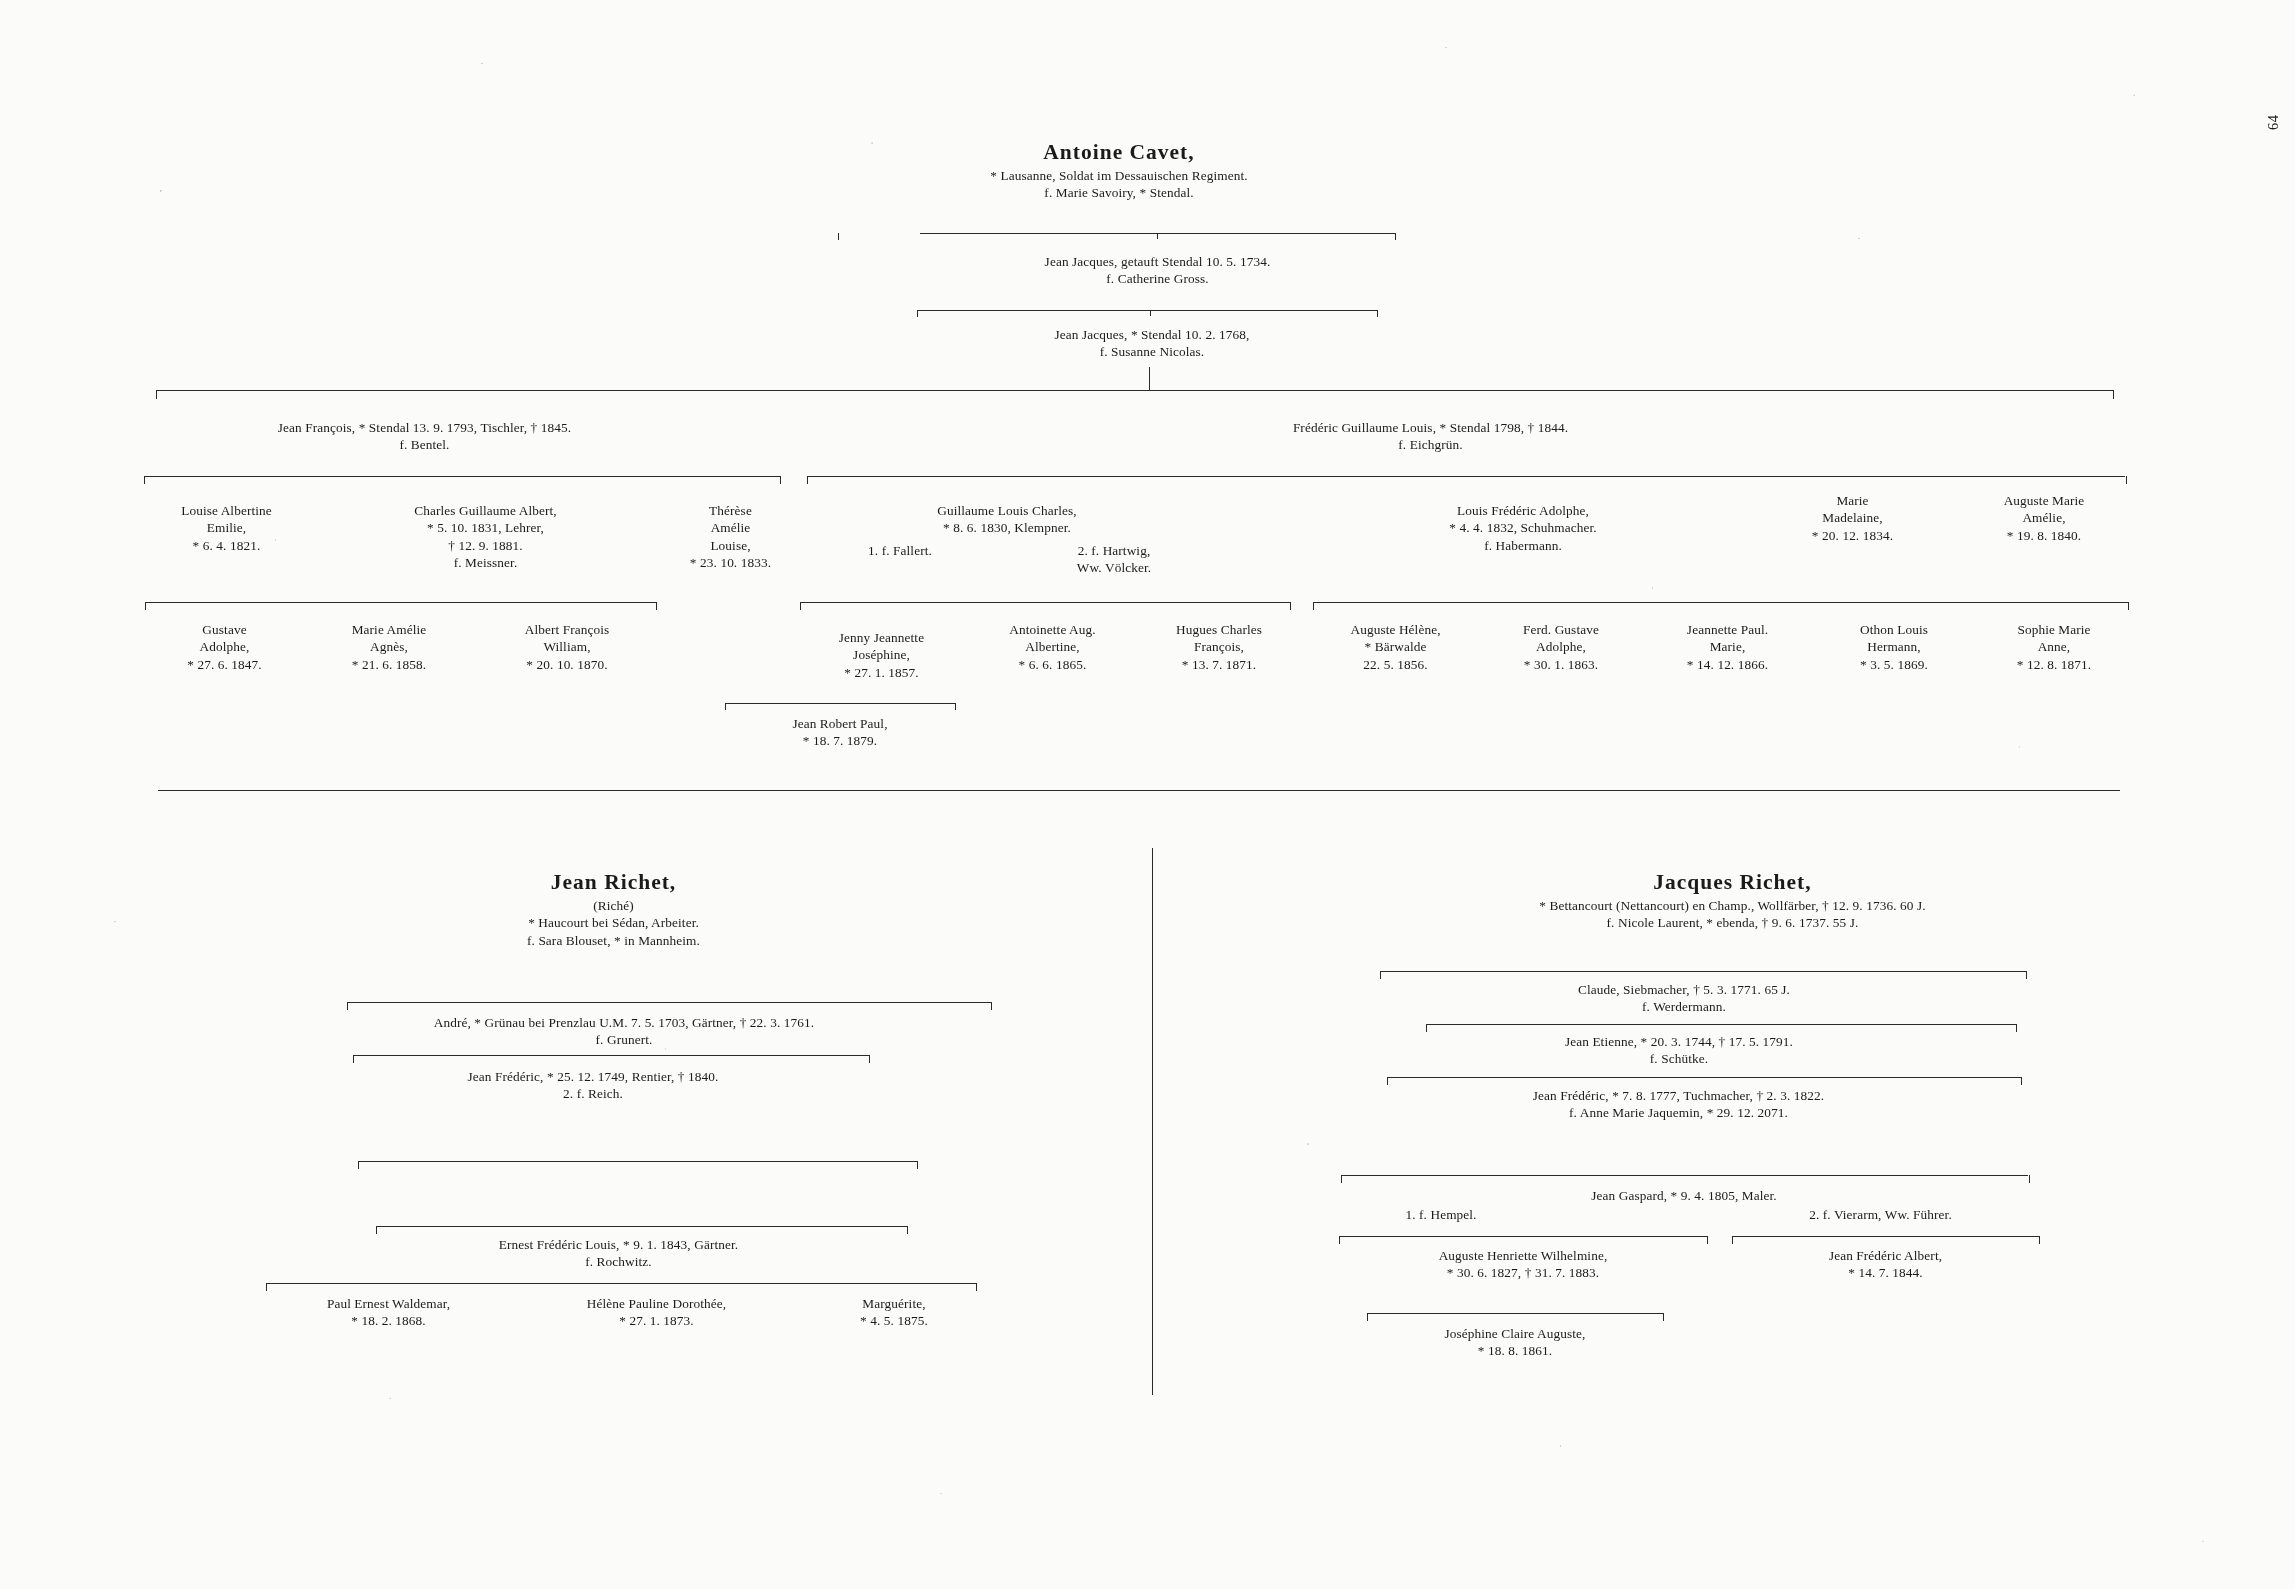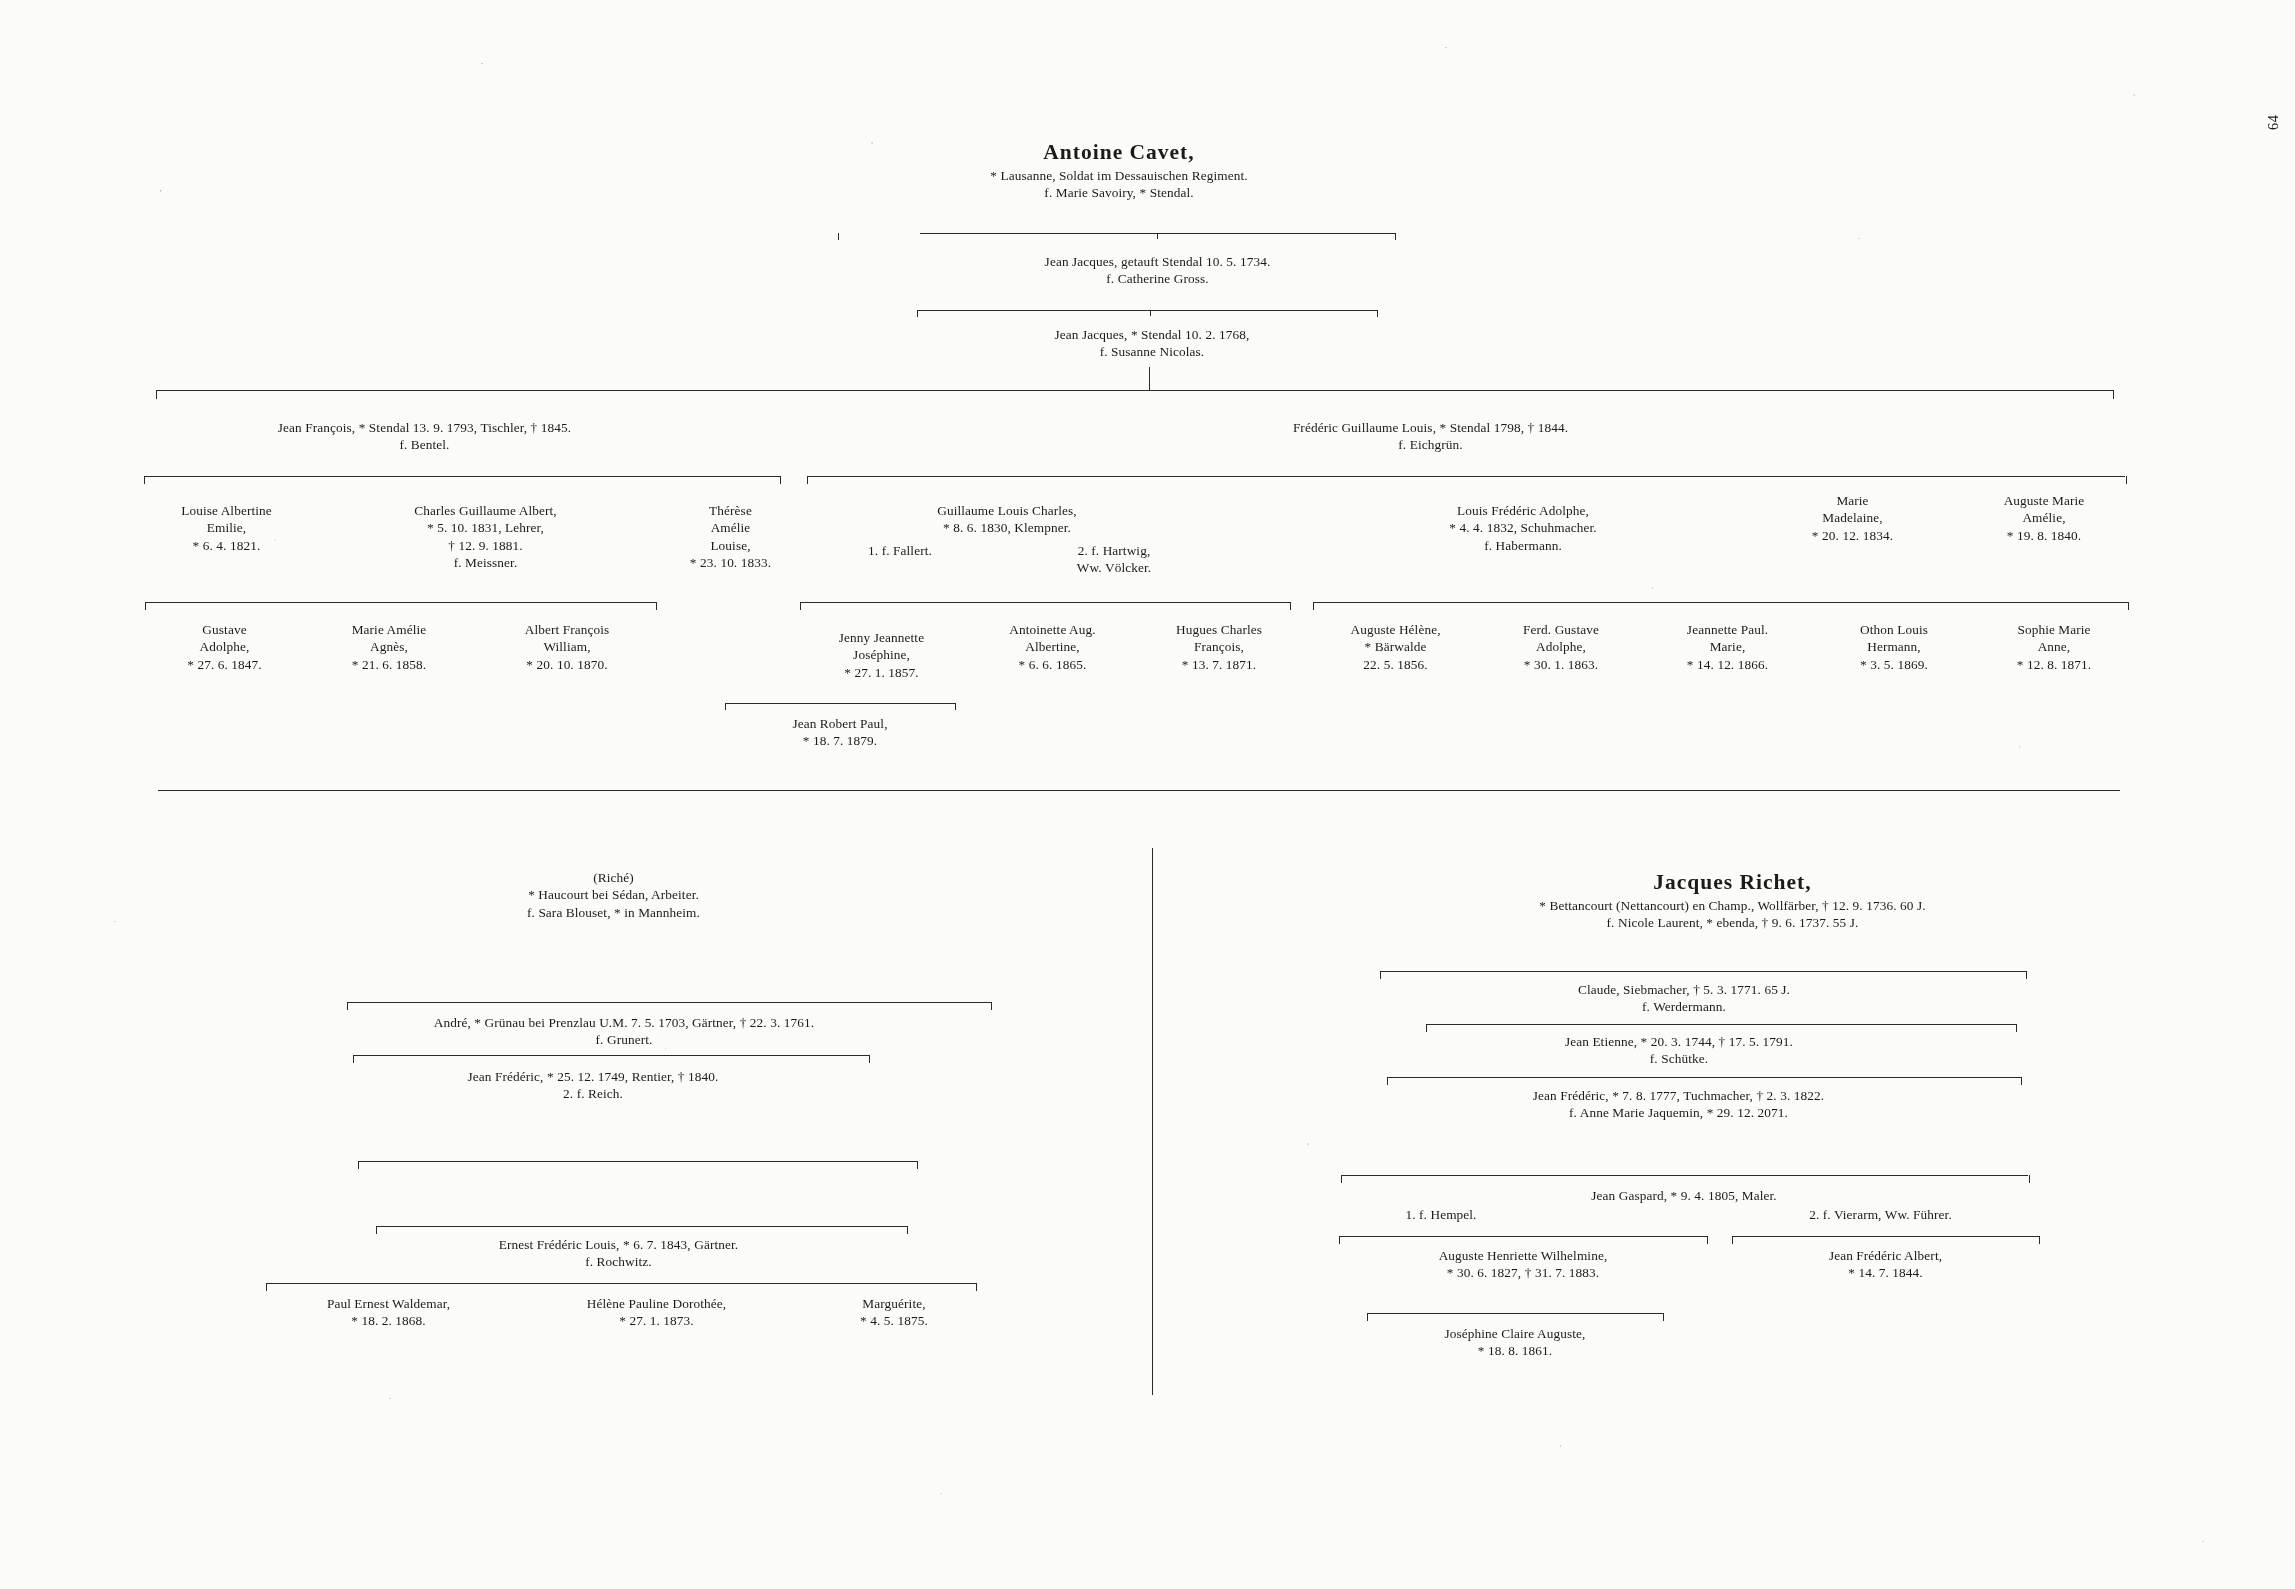--- a/index.html
+++ b/index.html
@@ -257,20 +257,21 @@
   <div class="node" style="left:725px; top:715px; width:230px;">
     <span class="ln nm">Jean Robert Paul,</span>
     <span class="ln nm">* 18. 7. 1879.</span>
   </div>
 
   <div class="divider" style="left:158px; top:790px; width:1962px;"></div>
 
   <div class="vline" style="left:1152px; top:848px; height:547px; border-left-width:1.5px;"></div>
 
   <div class="node" style="left:307px; top:869px; width:613px;">
+    <span class="ln title">Jean Richet,</span>
     <span class="ln nm">(Riché)</span>
     <span class="ln nm">* Haucourt bei Sédan, Arbeiter.</span>
     <span class="ln nm">f. Sara Blouset, * in Mannheim.</span>
   </div>
   <div class="hline" style="left:347px; top:1002px; width:644px;"></div>
   <div class="vline" style="left:347px; top:1002px; height:7.7px;"></div>
   <div class="vline" style="left:991px; top:1002px; height:7.7px;"></div>
 
   <div class="node" style="left:256px; top:1014px; width:736px;">
     <span class="ln nm">André, * Grünau bei Prenzlau U.M. 7. 5. 1703, Gärtner, † 22. 3. 1761.</span>
@@ -286,21 +287,21 @@
   </div>
   <div class="hline" style="left:358px; top:1161px; width:560px;"></div>
   <div class="vline" style="left:358px; top:1161px; height:7.7px;"></div>
   <div class="vline" style="left:917px; top:1161px; height:7.7px;"></div>
 
   <div class="hline" style="left:376px; top:1226px; width:531px;"></div>
   <div class="vline" style="left:376px; top:1226px; height:7.7px;"></div>
   <div class="vline" style="left:907px; top:1226px; height:7.7px;"></div>
 
   <div class="node" style="left:327px; top:1236px; width:583px;">
-    <span class="ln nm">Ernest Frédéric Louis, * 6. 7. 1843, Gärtner.</span>
+    <span class="ln nm">Ernest Frédéric Louis, * 9. 1. 1843, Gärtner.</span>
     <span class="ln nm">f. Rochwitz.</span>
   </div>
   <div class="hline" style="left:266px; top:1283px; width:710px;"></div>
   <div class="vline" style="left:266px; top:1283px; height:7.7px;"></div>
   <div class="vline" style="left:976px; top:1283px; height:7.7px;"></div>
 
   <div class="node" style="left:266px; top:1295px; width:245px;">
     <span class="ln nm">Paul Ernest Waldemar,</span>
     <span class="ln nm">* 18. 2. 1868.</span>
   </div>

